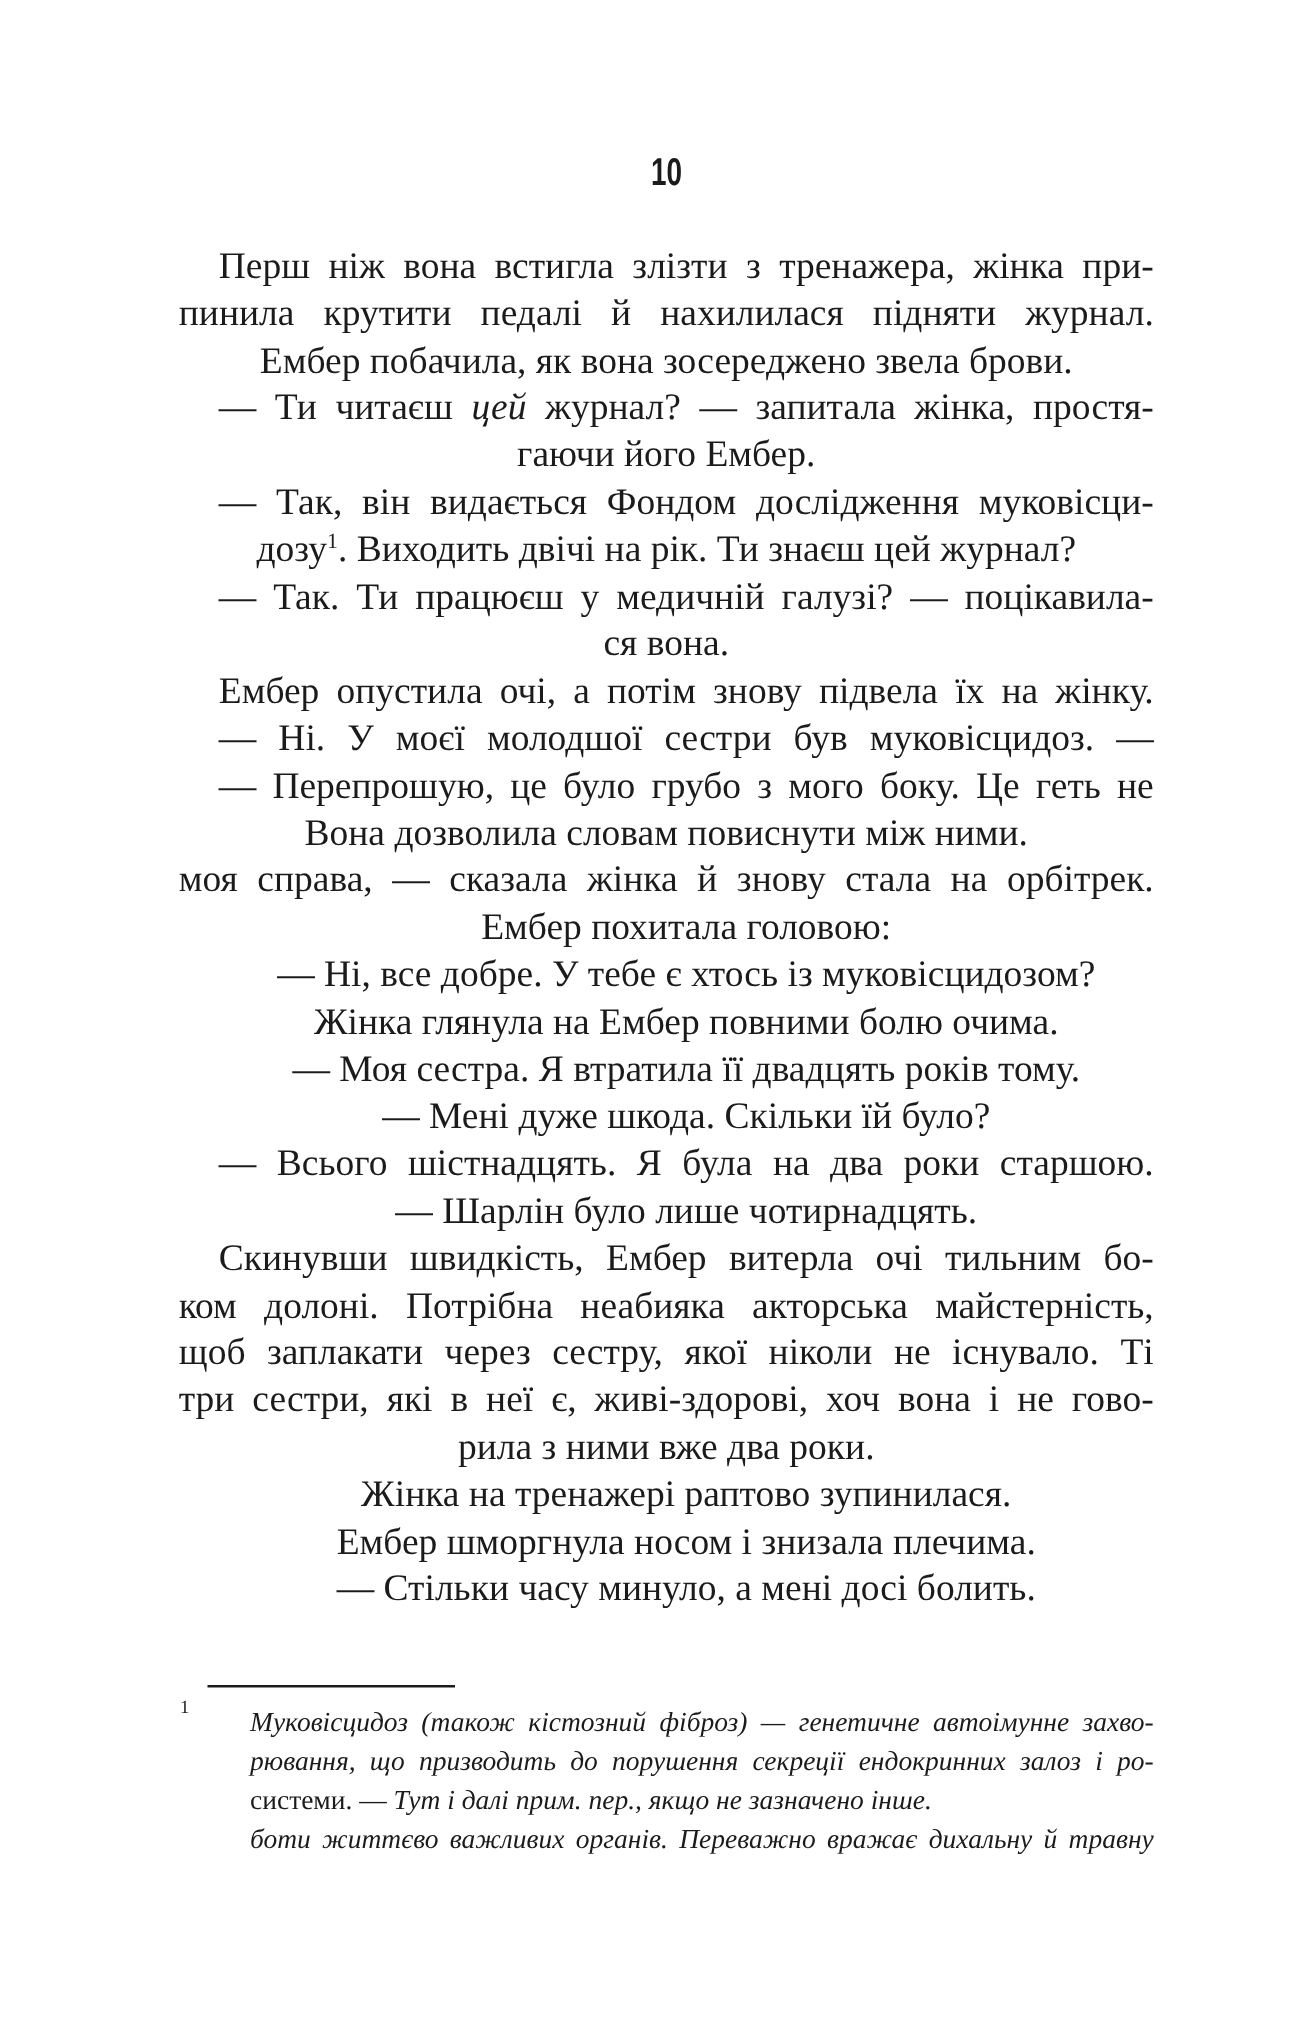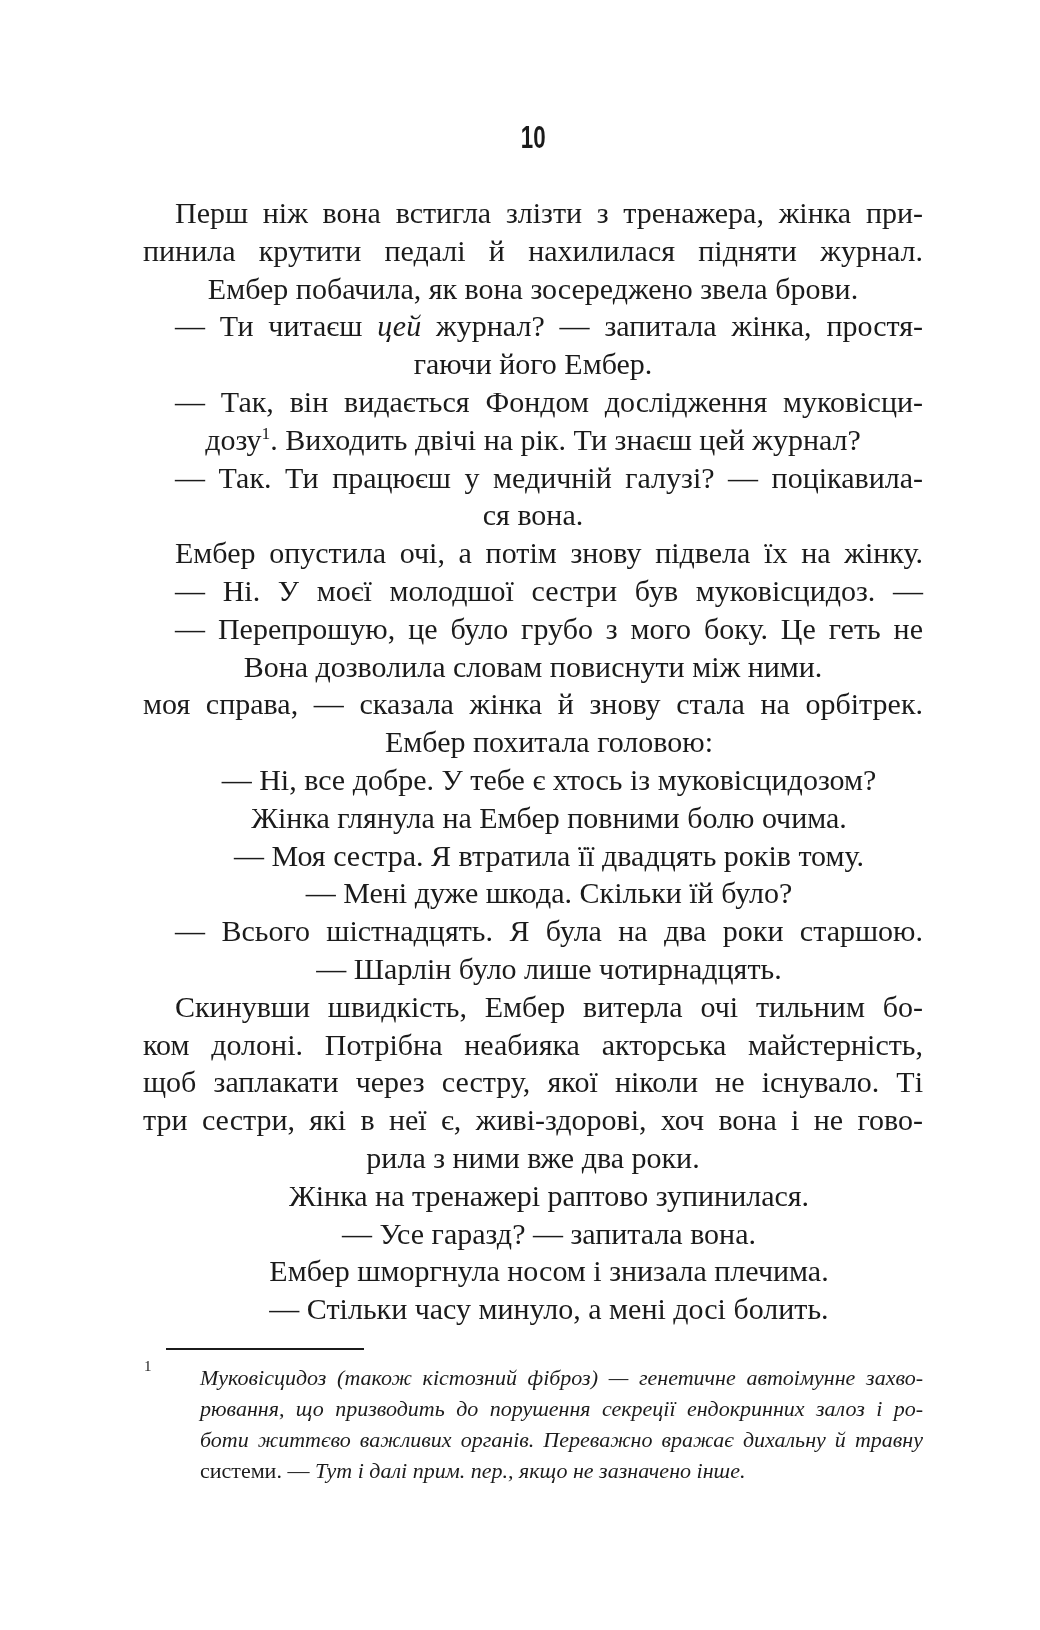--- a/index.html
+++ b/index.html
@@ -73,30 +73,29 @@
     <div class="ln ind">— Моя сестра. Я втратила її двадцять років тому.</div>
     <div class="ln ind">— Мені дуже шкода. Скільки їй було?</div>
     <div class="ln ind j">— Всього шістнадцять. Я була на два роки старшою.</div>
     <div class="ln ind">— Шарлін було лише чотирнадцять.</div>
     <div class="ln ind j">Скинувши швидкість, Ембер витерла очі тильним бо-</div>
     <div class="ln j">ком долоні. Потрібна неабияка акторська майстерність,</div>
     <div class="ln j">щоб заплакати через сестру, якої ніколи не існувало. Ті</div>
     <div class="ln j">три сестри, які в неї є, живі-здорові, хоч вона і не гово-</div>
     <div class="ln">рила з ними вже два роки.</div>
     <div class="ln ind">Жінка на тренажері раптово зупинилася.</div>
-    <div class="ln ind">— Усе гаразд? — запитала вона.</div>
     <div class="ln ind">Ембер шморгнула носом і знизала плечима.</div>
     <div class="ln ind">— Стільки часу минуло, а мені досі болить.</div>
   </div>
 
   <div class="fnsep"></div>
 
   <div class="footnote">
     <div class="fn-body">
       <span class="fn-marker">1</span>
       <div class="fn-line j">Муковісцидоз (також кістозний фіброз) — генетичне автоімунне захво-</div>
       <div class="fn-line j">рювання, що призводить до порушення секреції ендокринних залоз і ро-</div>
+      <div class="fn-line"><span>системи. — </span><span class="ital">Тут і далі прим. пер., якщо не зазначено інше.</span></div>
       <div class="fn-line j">боти життєво важливих органів. Переважно вражає дихальну й травну</div>
-      <div class="fn-line"><span>системи. — </span><span class="ital">Тут і далі прим. пер., якщо не зазначено інше.</span></div>
     </div>
   </div>
 
 </div>
 
 </body></html>

